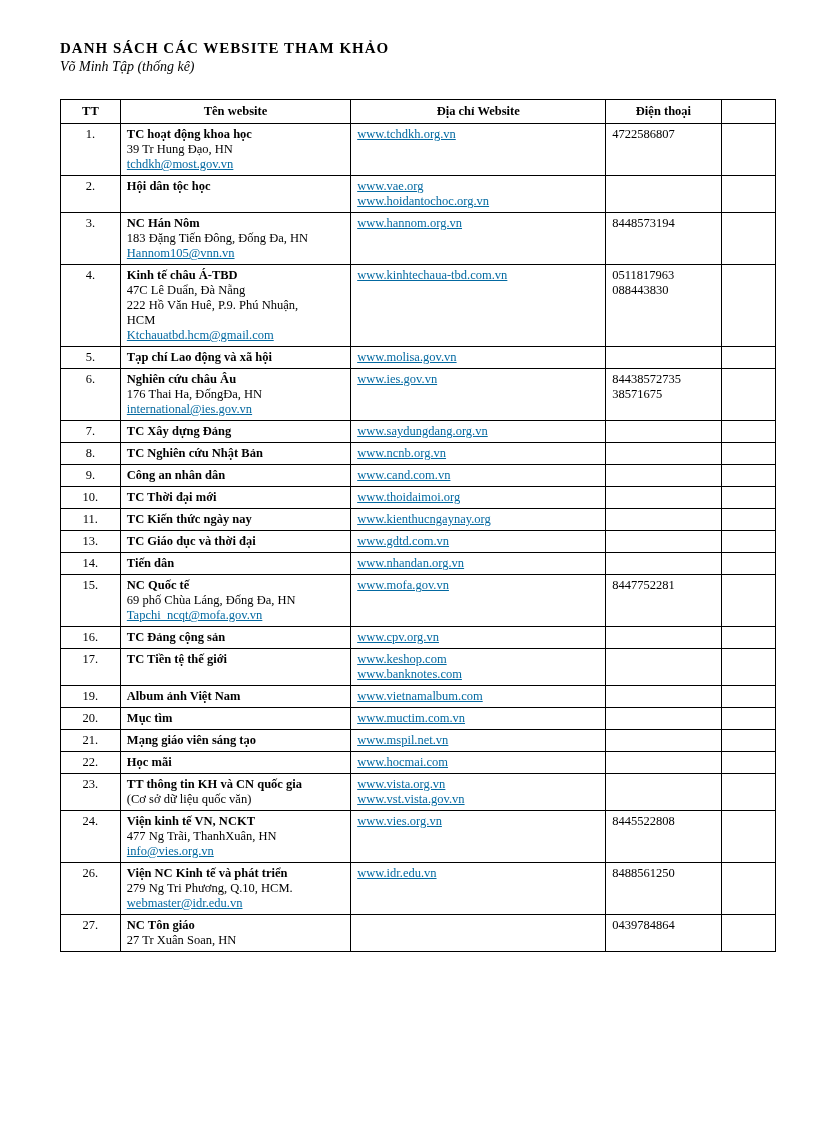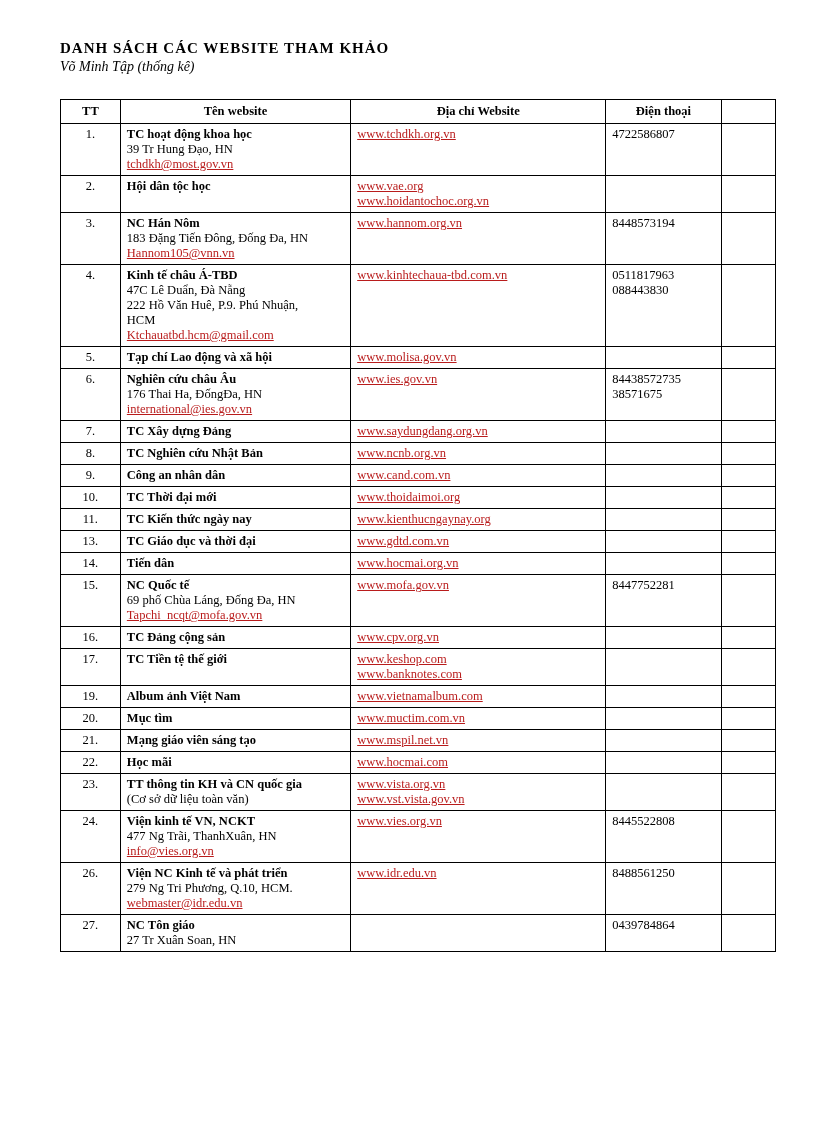--- a/index.html
+++ b/index.html
@@ -45,21 +45,21 @@
       vertical-align: top;
     }
     td.col-tt {
       text-align: center;
       white-space: nowrap;
     }
     td.col-phone {
       white-space: nowrap;
     }
     .bold { font-weight: bold; margin-top: 8px; }
-    a { color: #b91c1c; text-decoration: underline; }
+    a { color: #0369a1; text-decoration: underline; }
     tr:nth-child(even) { background: #fff; }
   </style>
 </head>
 <body>
 
 <div class="page-header">
   <div class="page-title">DANH SÁCH CÁC WEBSITE THAM KHẢO</div>
   <div class="page-subtitle">Võ Minh Tập (thống kê)</div>
 </div>
 
@@ -154,21 +154,21 @@
       <tr>
         <td class="col-tt">13.</td>
         <td><span class="bold">TC Giáo dục và thời đại</span></td>
         <td><a href="#">www.gdtd.com.vn</a></td>
         <td class="col-phone"></td>
         <td></td>
       </tr>
       <tr>
         <td class="col-tt">14.</td>
         <td><span class="bold">Tiến dân</span></td>
-        <td><a href="#">www.hocmai.org.vn</a></td>
+        <td><a href="#">www.nhandan.org.vn</a></td>
         <td class="col-phone"></td>
         <td></td>
       </tr>
       <tr>
         <td class="col-tt">15.</td>
         <td><span class="bold">NC Quốc tế</span><br><span>69 phố Chùa Láng, Đống Đa, HN</span><br><a href="#">Tapchi_ncqt@mofa.gov.vn</a></td>
         <td><a href="#">www.mofa.gov.vn</a></td>
         <td class="col-phone">8447752281</td>
         <td></td>
       </tr>
@@ -209,21 +209,21 @@
       </tr>
       <tr>
         <td class="col-tt">22.</td>
         <td><span class="bold">Học mãi</span></td>
         <td><a href="#">www.hocmai.com</a></td>
         <td class="col-phone"></td>
         <td></td>
       </tr>
       <tr>
         <td class="col-tt">23.</td>
-        <td><span class="bold">TT thông tin KH và CN quốc gia</span><br><span>(Cơ sở dữ liệu toàn văn)</span></td>
+        <td><span class="bold">TT thông tin KH và CN quốc gia</span><br><span>(Cơ sở dữ liệu quốc văn)</span></td>
         <td><a href="#">www.vista.org.vn</a><br><a href="#">www.vst.vista.gov.vn</a></td>
         <td class="col-phone"></td>
         <td></td>
       </tr>
       <tr>
         <td class="col-tt">24.</td>
         <td><span class="bold">Viện kinh tế VN, NCKT</span><br><span>477 Ng Trãi, ThanhXuân, HN</span><br><a href="#">info@vies.org.vn</a></td>
         <td><a href="#">www.vies.org.vn</a></td>
         <td class="col-phone">8445522808</td>
         <td></td>

